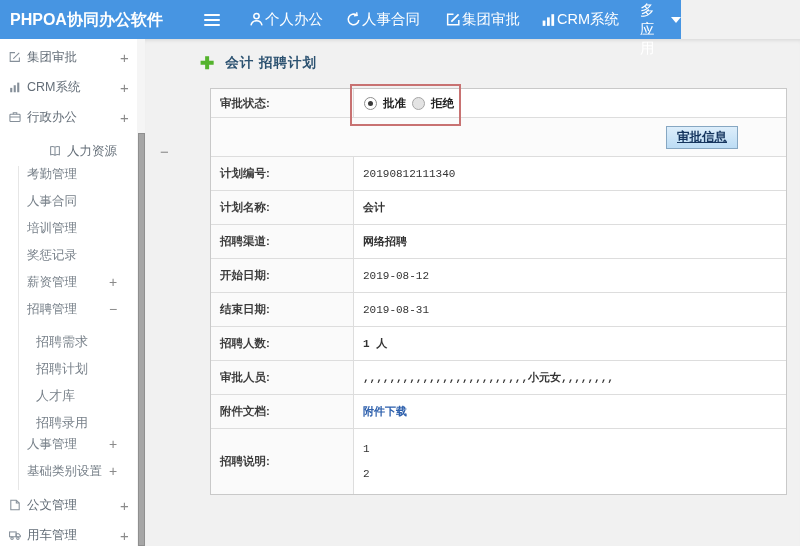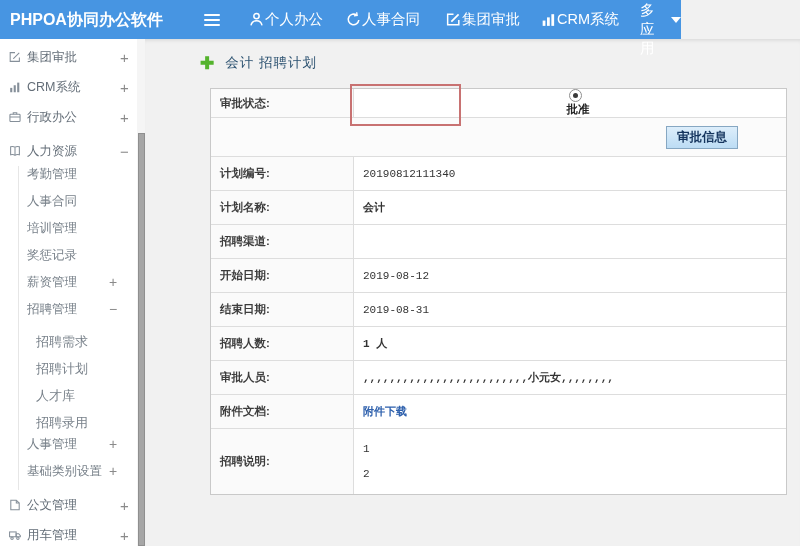--- a/index.html
+++ b/index.html
@@ -15,40 +15,40 @@
   
   .sidebar{position:absolute;left:0;top:39px;width:145px;height:507px;background:#fff;z-index:10;}
   .menu{padding-top:3px;}
   .m1{height:30px;display:flex;align-items:center;padding-left:8px;position:relative;color:#646e78;font-size:12.5px;cursor:pointer;}
   .m1 .micon{width:14px;height:14px;margin-right:5px;flex:0 0 14px;}
   .m1 .exp{position:absolute;left:120px;color:#8a8a8a;font-size:15px;font-weight:400;}
   .m2wrap{margin-left:18px;border-left:1px solid #e6e6e6;}
   .m2{height:27px;display:flex;align-items:flex-start;padding-left:8px;font-size:12.5px;color:#78818a;position:relative;cursor:pointer;}
   .m2 .exp{position:absolute;left:90px;color:#8a8a8a;font-size:14px;}
   .m3{height:27px;display:flex;align-items:center;padding-left:17px;font-size:13px;color:#78818a;cursor:pointer;}
-  .gap4{margin-top:4px;}
+  .gap4{margin-top:4px;margin-left:40px;}
   
   .sb-track{position:absolute;right:0;top:0;width:8px;height:507px;background:#f5f5f5;}
   .sb-thumb{position:absolute;right:0px;top:94px;width:7px;height:413px;background:#a6a6a6;border:1px solid #8f8f8f;}
   
   .main{position:absolute;left:145px;top:39px;width:655px;height:507px;background:#f1f1f1;box-shadow:inset 0 4px 4px -3px rgba(0,0,0,.12);}
   .page-title{position:absolute;left:55px;top:15px;display:flex;align-items:center;}
   .plus-icon{color:#54b32d;font-size:17px;font-weight:bold;margin-right:11px;line-height:1;}
-  .title-text{font-size:13.5px;font-weight:normal;color:#2b5170;letter-spacing:1px;}
+  .title-text{font-size:13.5px;font-weight:bold;color:#2b5170;letter-spacing:1px;}
   .form-table{position:absolute;left:65px;top:49px;width:577px;border:1px solid #c9c9c9;background:#fff;}
   .row{display:flex;border-bottom:1px solid #ddd;}
   .row .lab{width:143px;flex:0 0 143px;background:#fafafa;border-right:1px solid #ddd;display:flex;align-items:center;padding-left:9px;font-size:11.5px;font-weight:bold;color:#3c3c3c;}
   .row .val{flex:1;display:flex;align-items:center;padding-left:9px;font-size:11px;color:#333;font-family:"Liberation Mono",monospace;}
   .v-bold{font-weight:bold;}
   .r-status{height:29px;}
   .r-btn{display:block;height:39px;background:#fbfbfb;position:relative;}
   .r-std{height:34px;}
   .r-last{height:65px;border-bottom:none;}
   .r-last .val{flex-direction:column;align-items:flex-start;justify-content:center;gap:13px;}
-  .approve-btn{position:absolute;right:48px;top:8px;height:23px;padding:0 10px;background:linear-gradient(#ddeefb,#bcdcf4);border:1px solid #86a7c2;color:#15355e;font-weight:bold;font-size:12.5px;font-family:inherit;cursor:pointer;}
+  .approve-btn{position:absolute;right:48px;top:8px;height:23px;padding:0 10px;background:linear-gradient(#ddeefb,#bcdcf4);border:1px solid #86a7c2;color:#15355e;font-weight:bold;font-size:12.5px;font-family:inherit;cursor:pointer;text-decoration:underline;}
   .red-rect{position:absolute;left:139px;top:-5px;width:111px;height:42px;border:2px solid #c87272;z-index:5;pointer-events:none;}
   .radio{width:13px;height:13px;border-radius:50%;border:1px solid #8f8f8f;background:#fff;position:relative;display:inline-block;flex:0 0 13px;}
   .radio.sel::after{content:"";position:absolute;left:3px;top:3px;width:5px;height:5px;border-radius:50%;background:#3a3a3a;}
   .radio.un{background:#e3e3e3;border-color:#a5a5a5;}
   .radio-label{font-weight:bold;color:#222;margin-left:6px;font-size:11.5px;}
   .radio2{margin-left:6px;}
   .link{color:#2f61ad;font-weight:bold;cursor:pointer;}
 </style>
 </head>
 <body>
@@ -205,21 +205,21 @@
   <div class="page-title">
     <span class="plus-icon">✚</span>
     <span class="title-text">会计 招聘计划</span>
   </div>
 
   <div class="form-table">
 
     <div class="row r-status" style="position:relative;">
       <div class="red-rect"></div>
       <div class="lab">审批状态:</div>
-      <div class="val" style="padding-left:10px;font-family:Liberation Mono, monospace;flex-direction:column;">
+      <div class="val" style="padding-left:10px;font-family:Liberation Mono, monospace;">
         <span class="radio sel"></span>
         <span class="radio-label">批准</span>
         <span class="radio un radio2"></span>
         <span class="radio-label">拒绝</span>
       </div>
     </div>
 
     <div class="row r-btn">
       <button class="approve-btn">审批信息</button>
     </div>
@@ -227,20 +227,21 @@
     <div class="row r-std">
       <div class="lab">计划编号:</div>
       <div class="val">20190812111340</div>
     </div>
     <div class="row r-std">
       <div class="lab">计划名称:</div>
       <div class="val v-bold">会计</div>
     </div>
     <div class="row r-std">
       <div class="lab">招聘渠道:</div>
+      <div class="val v-bold">网络招聘</div>
     </div>
     <div class="row r-std">
       <div class="lab">开始日期:</div>
       <div class="val">2019-08-12</div>
     </div>
     <div class="row r-std">
       <div class="lab">结束日期:</div>
       <div class="val">2019-08-31</div>
     </div>
     <div class="row r-std">

